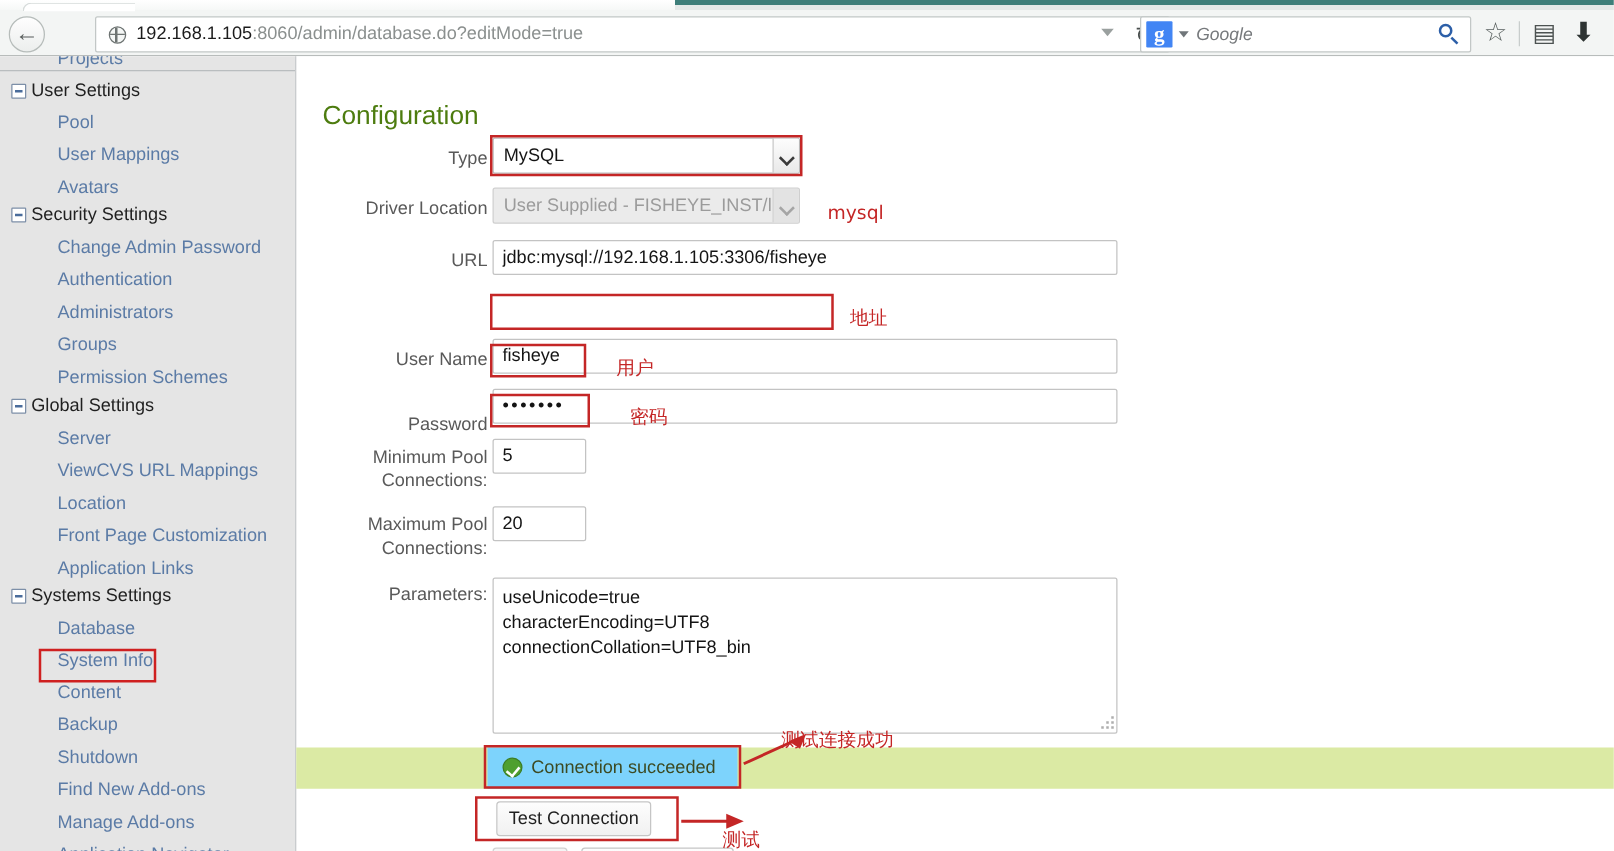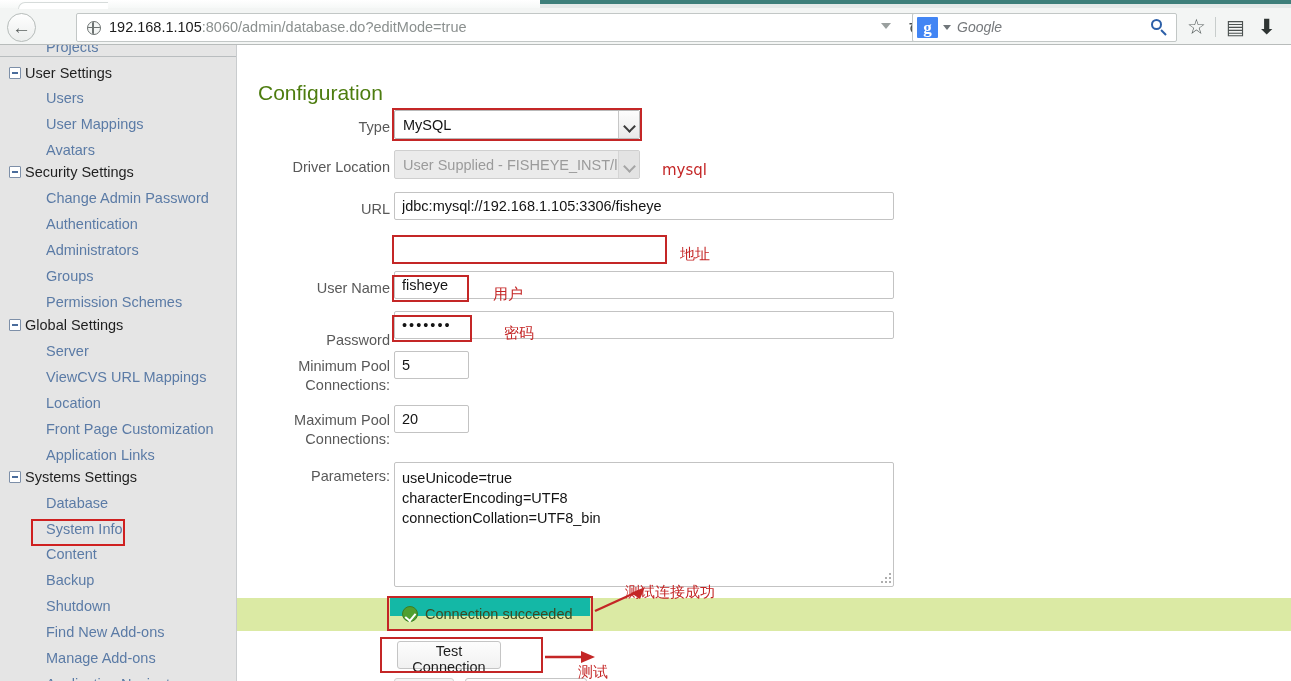--- a/index.html
+++ b/index.html
@@ -254,22 +254,22 @@
   #params-grip i {
     position: absolute; width: 2px; height: 2px; background: #aeaeae;
   }
 
   
   #success-strip {
     position: absolute; left: 0px; top: 553px; width: 1054px; height: 33px;
     background: #dbeaa4;
   }
   #success-box {
-    position: absolute; left: 153px; top: 553px; width: 200px; height: 18px;
-    background: #14b8a6;
+    position: absolute; left: 153px; top: 553px; width: 200px; height: 33px;
+    background: #7dd3fc;
   }
   #success-check {
     position: absolute; left: 12px; top: 8px; width: 16px; height: 16px;
     border-radius: 50%; background: #4f9f2f;
     border: 1px solid #3c7d23;
   }
   #success-check::after {
     content: ""; position: absolute; left: 4px; top: 3.5px;
     width: 4.5px; height: 8px;
     border-right: 2px solid #ffffff; border-bottom: 2px solid #ffffff;
@@ -350,21 +350,21 @@
 
     <div class="nav-item nav-partial" style="top:-10px;">
       <span>Projects</span>
     </div>
 
     <div class="nav-item nav-group" style="top:16px;">
       <span class="twisty"></span>
       <span>User Settings</span>
     </div>
     <div class="nav-item nav-link" style="top:41px;">
-      <span>Users</span>
+      <span>Pool</span>
     </div>
     <div class="nav-item nav-link" style="top:67px;">
       <span>User Mappings</span>
     </div>
     <div class="nav-item nav-link" style="top:93px;">
       <span>Avatars</span>
     </div>
 
     <div class="nav-item nav-group" style="top:115px;">
       <span class="twisty"></span>
@@ -481,21 +481,21 @@
         <i style="left:3px;top:8px;"></i>
         <i style="left:-1px;top:8px;"></i>
     </div>
 
     <div id="success-strip"></div>
     <div id="success-box">
       <span id="success-check"></span>
       <span id="success-text">Connection succeeded</span>
     </div>
 
-    <button class="btn" style="left:160px; top:596px; width:104px; height:28px;">Test Connection</button>
+    <button class="btn" style="left:160px; top:596px; width:124px; height:28px;">Test Connection</button>
 
     <button class="btn disabled" style="left:157px; top:633px; width:60px; height:28px;">Save</button>
 
     <button class="btn" style="left:228px; top:633px; width:122px; height:28px;">Save &amp; Migrate</button>
 
     <div class="anno-box" style="left:155px; top:63px;  width:250px; height:33px;"></div>
     <div class="anno-text" style="left:425px; top:116px;">mysql</div>
 
     <div class="anno-box" style="left:155px; top:190px; width:275px; height:29px;"></div>
     <div class="anno-text" style="left:443px; top:200px;">地址</div>

